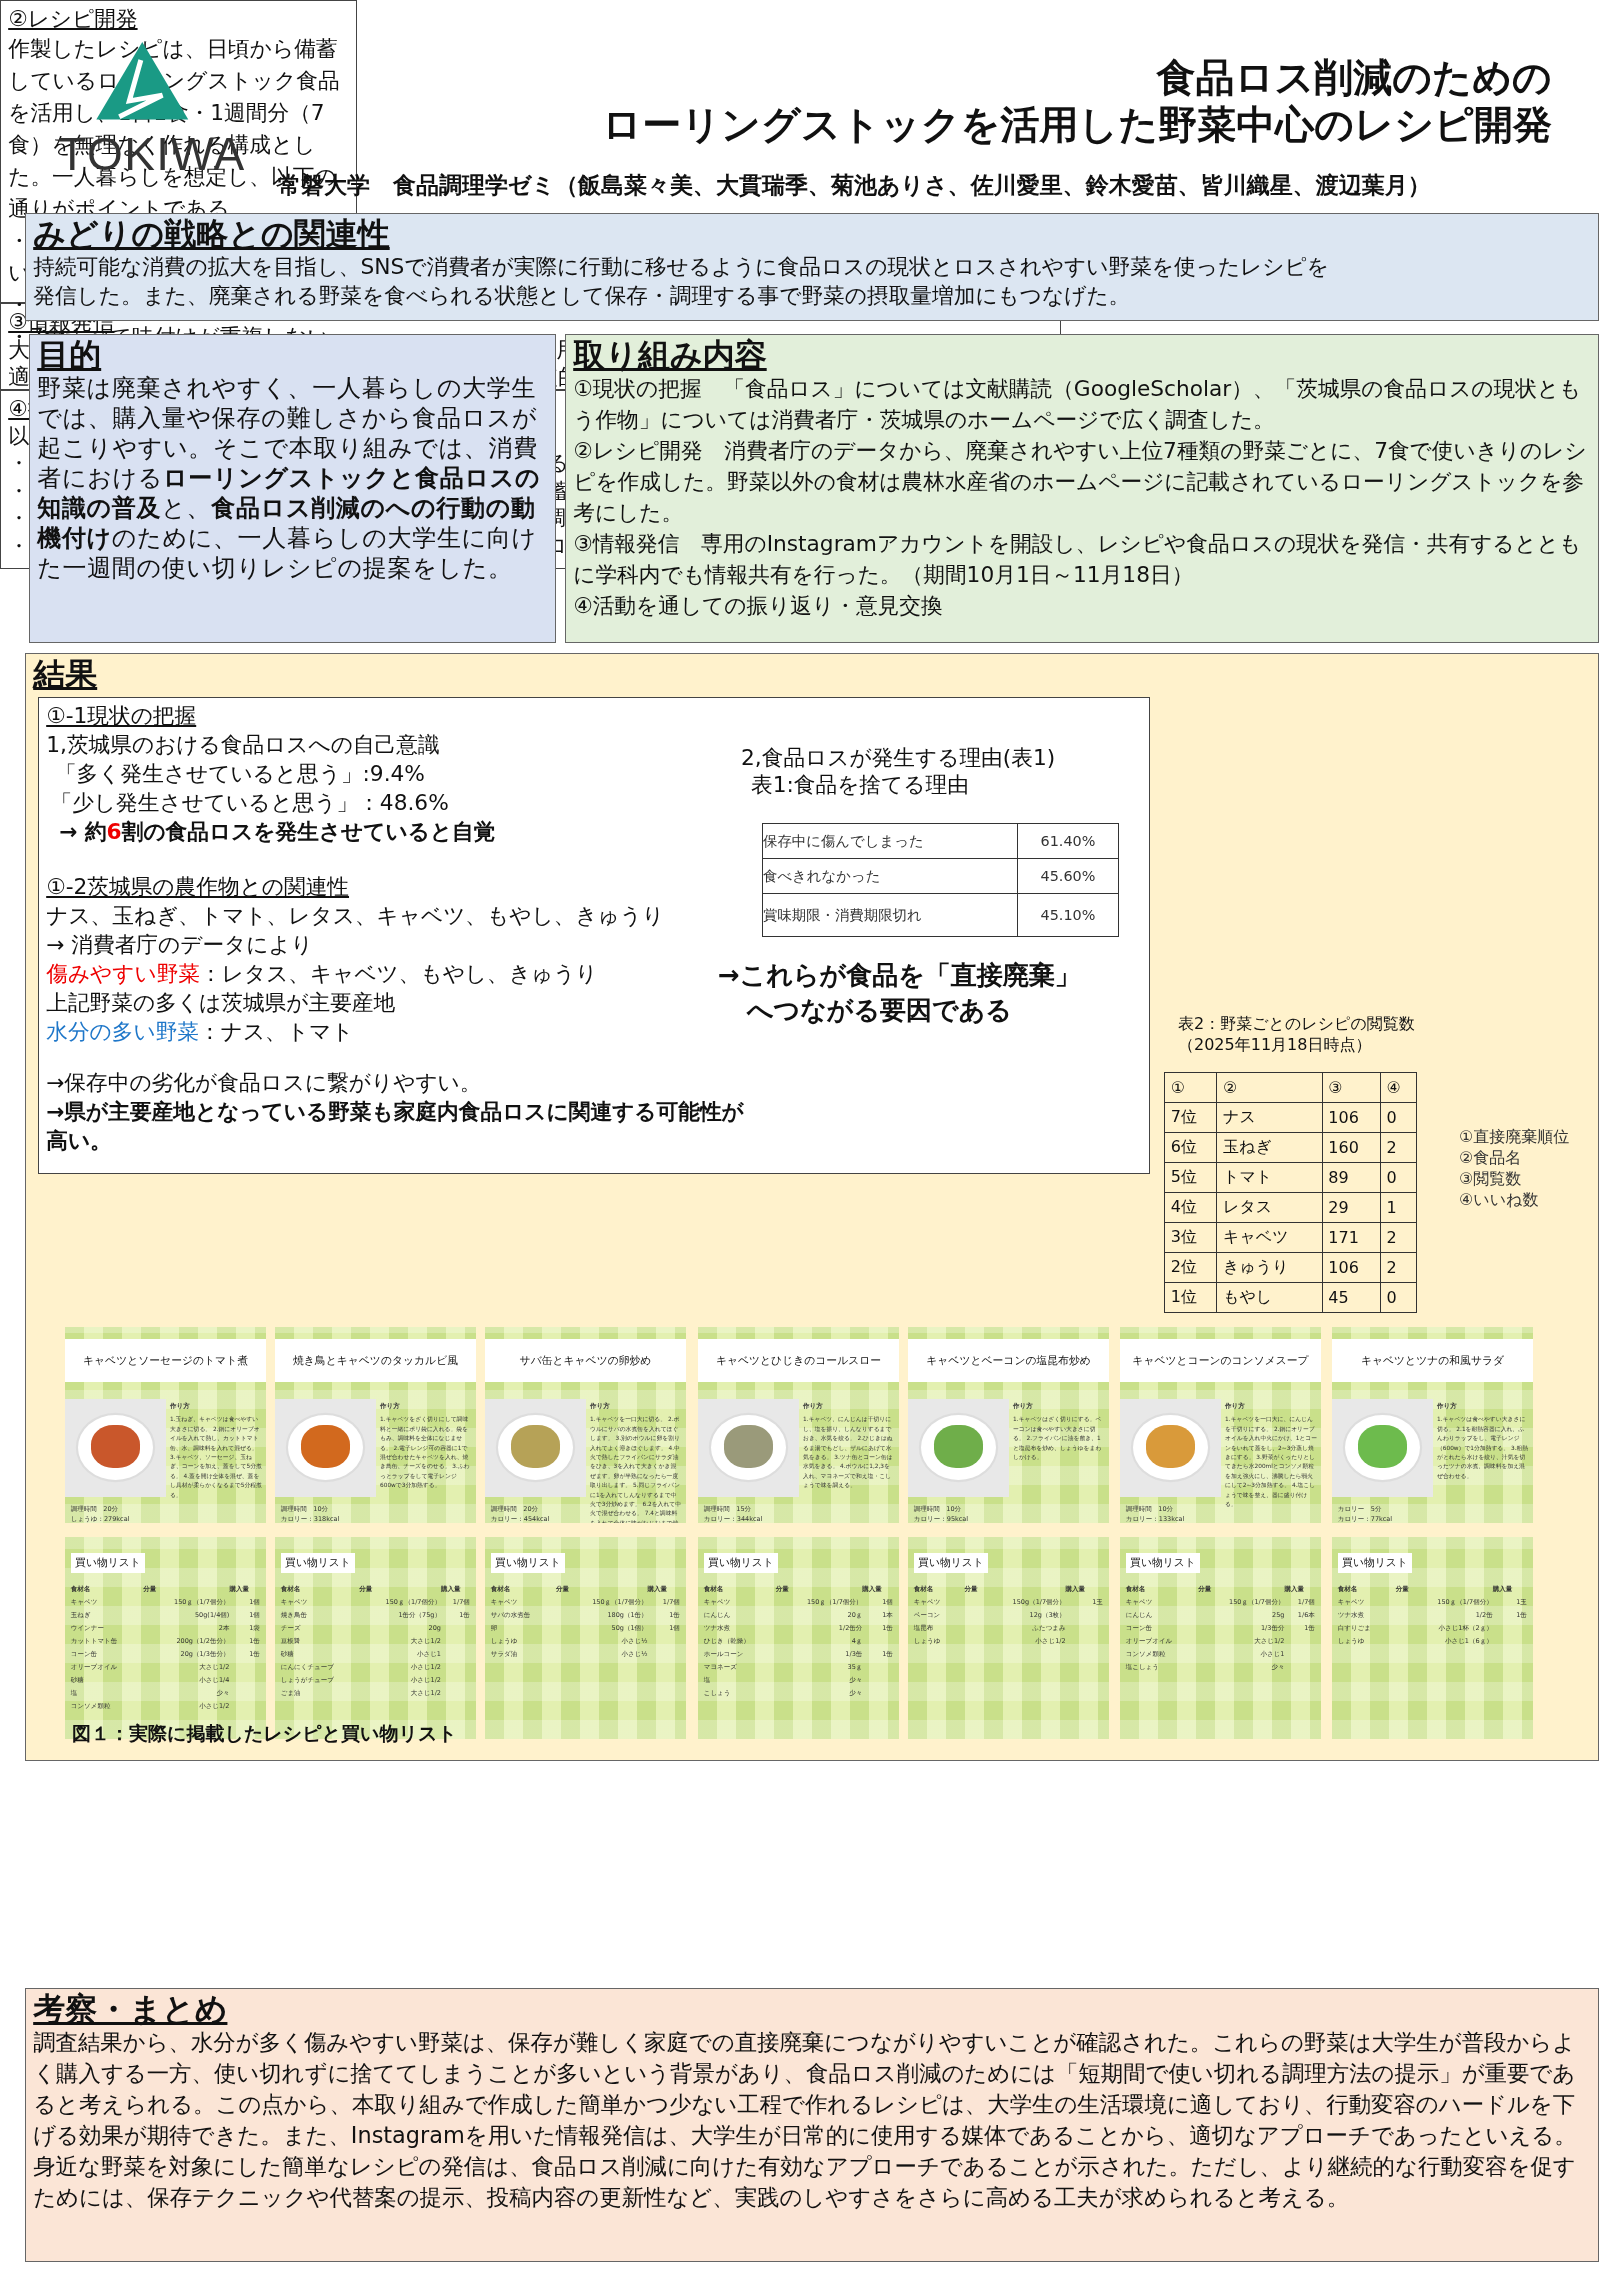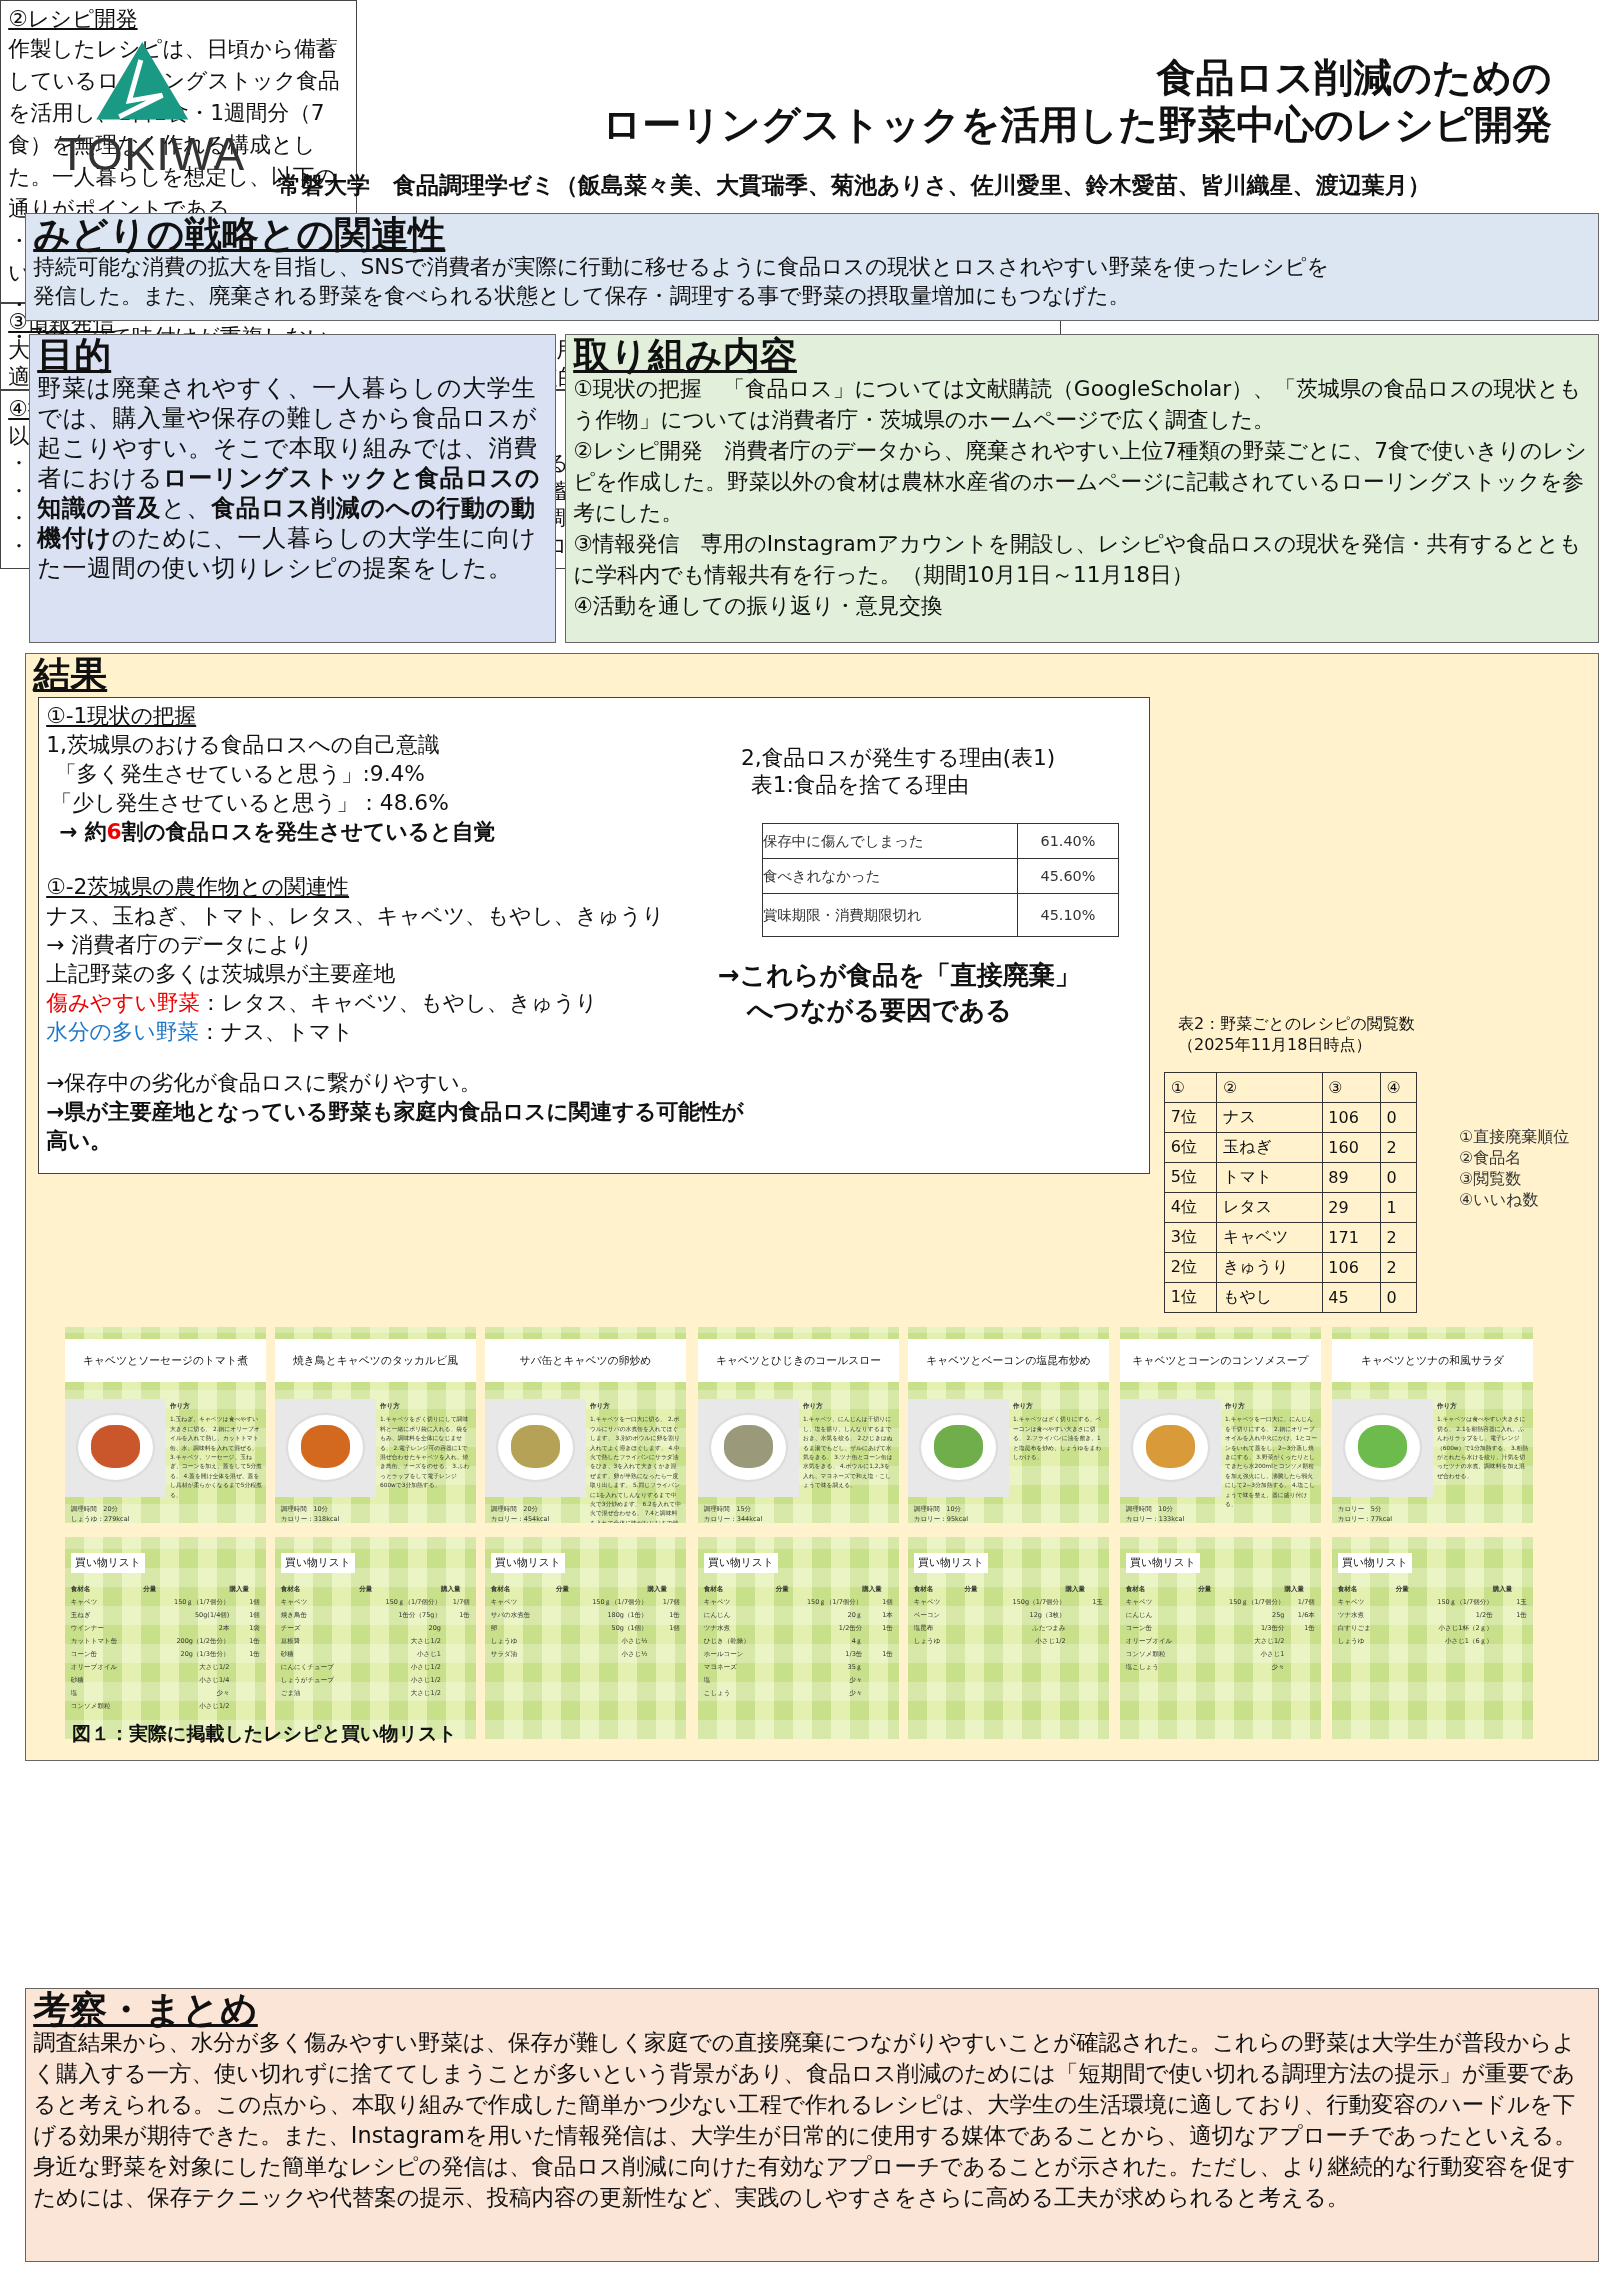--- a/index.html
+++ b/index.html
@@ -8,21 +8,21 @@
 
 #logo{left:51px;top:42px;width:202px;height:137px}
 #logo-mark{position:absolute;left:45px;top:0;width:94px;height:79px}
 #logo-text{position:absolute;left:0;top:85px;width:202px;font-family:"Liberation Sans",sans-serif;font-size:46px;letter-spacing:1.4px;color:#333;text-align:center}
 #title1,#title2{right:69px;font-weight:bold;font-size:39px;text-align:right;white-space:nowrap}
 #title1{top:51px}
 #title2{top:98px}
 #authors{left:278px;top:170px;font-size:23px;font-weight:bold;white-space:nowrap}
 
 .box{position:absolute;border:1.4px solid #666}
-.h{font-weight:bold;text-decoration:underline;font-size:37px;line-height:35px}
+.h{font-weight:bold;text-decoration:underline;font-size:32px;line-height:35px}
 .sh{text-decoration:underline;font-size:21.7px;line-height:29px}
 .p{font-size:21.7px;line-height:29px}
 #midori{left:25px;top:213px;width:1574px;height:108px;background:#dce6f2;padding:2.9px 7.2px}
 #purpose{left:29px;top:334px;width:527px;height:309px;background:#d9e1f2;padding:2.9px 7.2px}
 #purpose .p{font-size:24px;line-height:30px;letter-spacing:0.7px}
 #work{left:565px;top:334px;width:1034px;height:309px;background:#e2efda;padding:2.9px 7.2px}
 #work .p{font-size:21.7px;line-height:31px}
 #results{left:25px;top:653px;width:1574px;height:1108px;background:#fff2cc;padding:2.9px 7.2px}
 #r1{left:38px;top:697px;width:1112px;height:477px;background:#fff;border:1.4px solid #444}
 #r2{left:1155px;top:697px;width:357px;height:303px;background:#fff;border:1.4px solid #444;padding:2.9px 7.2px}
@@ -104,22 +104,22 @@
   <div class="abs" style="left:7.2px;top:2.9px;width:708px">
     <div class="sh">①-1現状の把握</div>
     <div class="p">1,茨城県のおける食品ロスへの自己意識</div>
     <div class="p" style="padding-left:8.7px">「多く発生させていると思う」:9.4%</div>
     <div class="p" style="padding-left:4.3px">「少し発生させていると思う」：48.6%</div>
     <div class="p" style="font-weight:bold;padding-left:13px"><span>→ 約</span><span class="red">6</span><span>割の食品ロスを発生させていると自覚</span></div>
     <div style="height:26px"></div>
     <div class="sh">①-2茨城県の農作物との関連性</div>
     <div class="p">ナス、玉ねぎ、トマト、レタス、キャベツ、もやし、きゅうり</div>
     <div class="p">→ 消費者庁のデータにより</div>
+    <div class="p"><span class="red">傷みやすい野菜</span><span>：レタス、キャベツ、もやし、きゅうり</span></div>
     <div class="p">上記野菜の多くは茨城県が主要産地</div>
-    <div class="p"><span class="red">傷みやすい野菜</span><span>：レタス、キャベツ、もやし、きゅうり</span></div>
     <div class="p"><span class="blue">水分の多い野菜</span><span>：ナス、トマト</span></div>
     <div style="height:21.7px"></div>
     <div class="p">→保存中の劣化が食品ロスに繋がりやすい。</div>
     <div class="p" style="font-weight:bold">→県が主要産地となっている野菜も家庭内食品ロスに関連する可能性が高い。</div>
   </div>
   <div class="abs p" style="left:702px;top:45px">2,食品ロスが発生する理由(表1)</div>
   <div class="abs p" style="left:712px;top:72px">表1:食品を捨てる理由</div>
   <div class="abs" style="left:679px;top:260px;font-size:26px;line-height:35px;font-weight:bold">
     <div>→これらが食品を「直接廃棄」</div>
     <div style="padding-left:29px">へつながる要因である</div>

